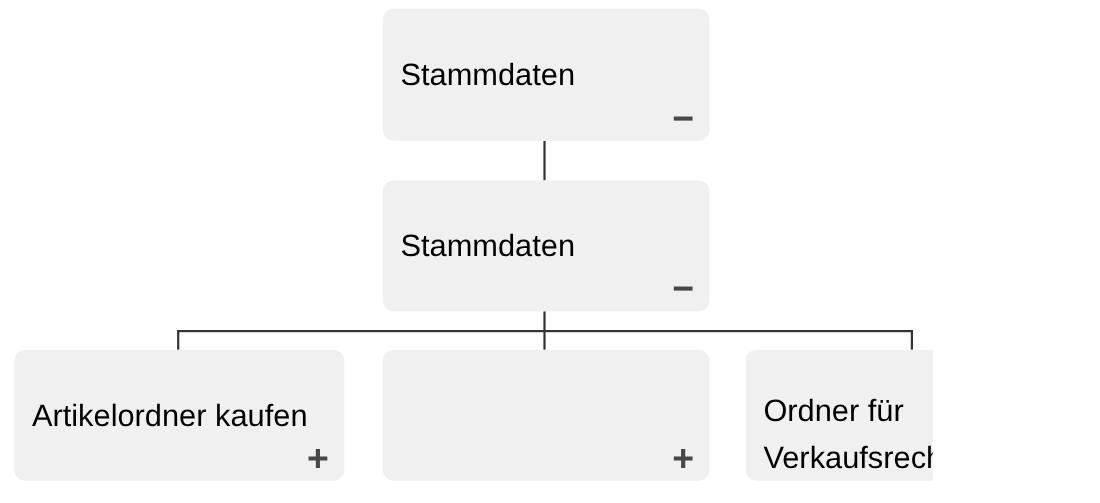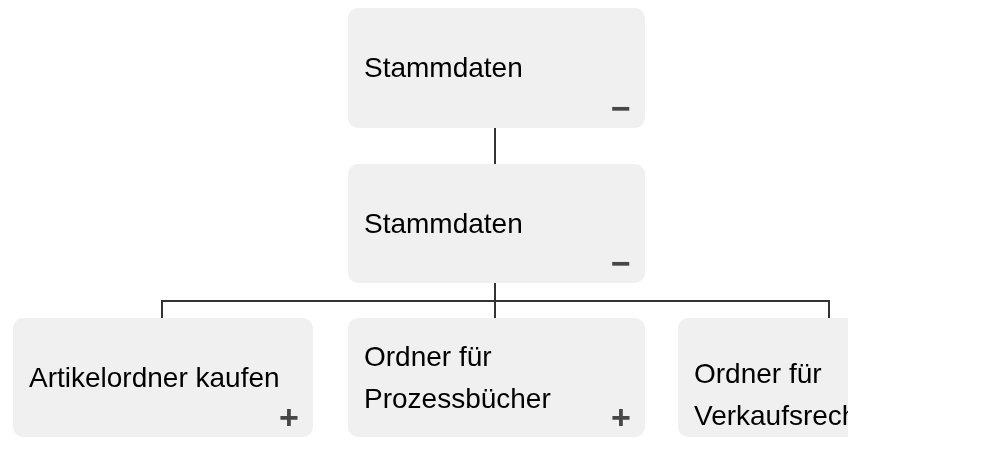--- a/index.html
+++ b/index.html
@@ -84,21 +84,20 @@
     <span class="label">Stammdaten</span>
     <span class="toggle">−</span>
   </div>
 
   <div class="node" id="node-c1">
     <span class="label">Artikelordner kaufen</span>
     <span class="toggle">+</span>
   </div>
 
   <div class="node" id="node-c2">
-    <span class="label">Ordner für Prozessbücher</span>
     <span class="toggle">+</span>
   </div>
 
   <div class="node" id="node-c3">
     <span class="label">Ordner für Verkaufsrechnungen</span>
     <span class="toggle">+</span>
   </div>
 
 </div>
 

